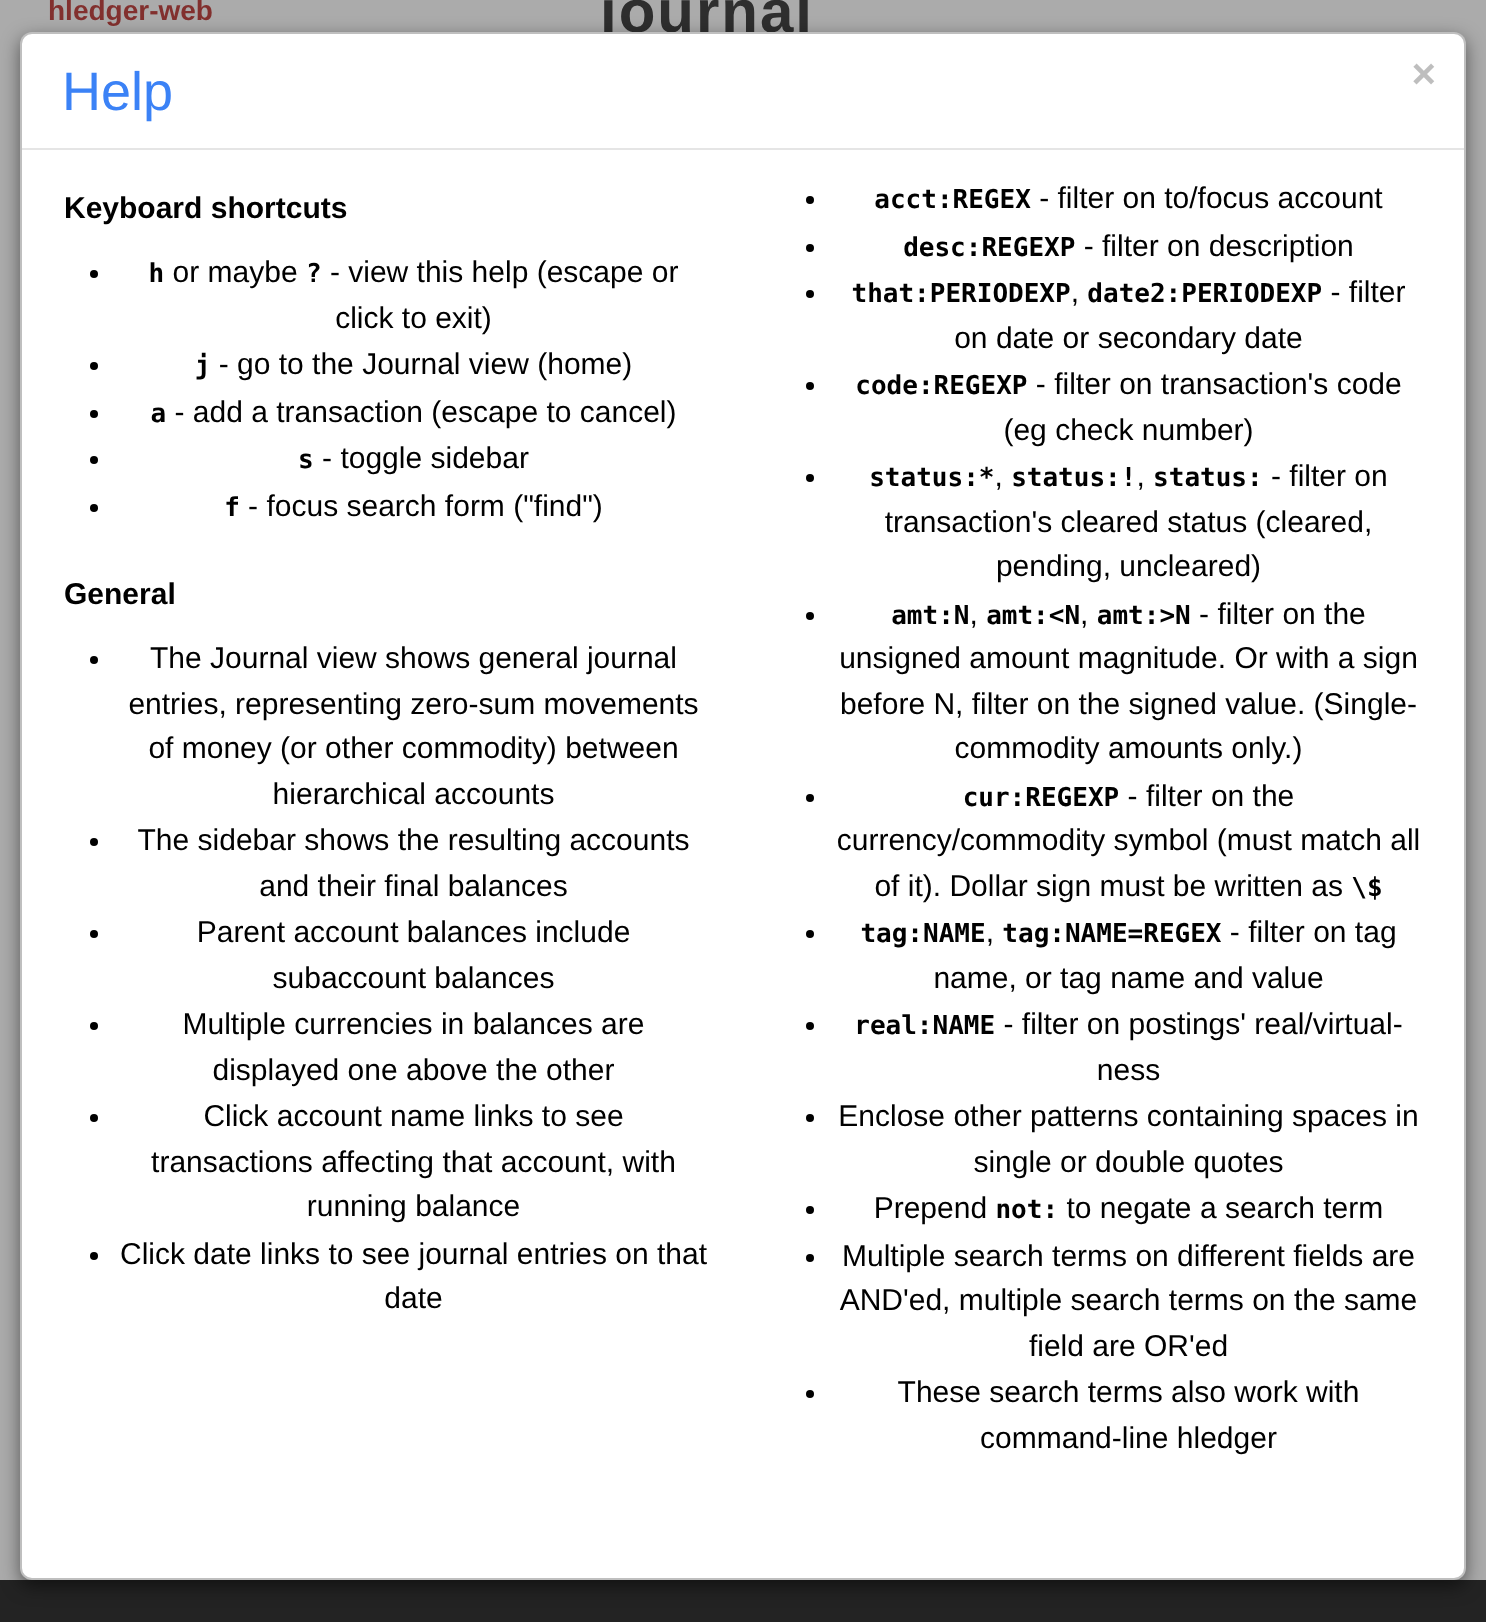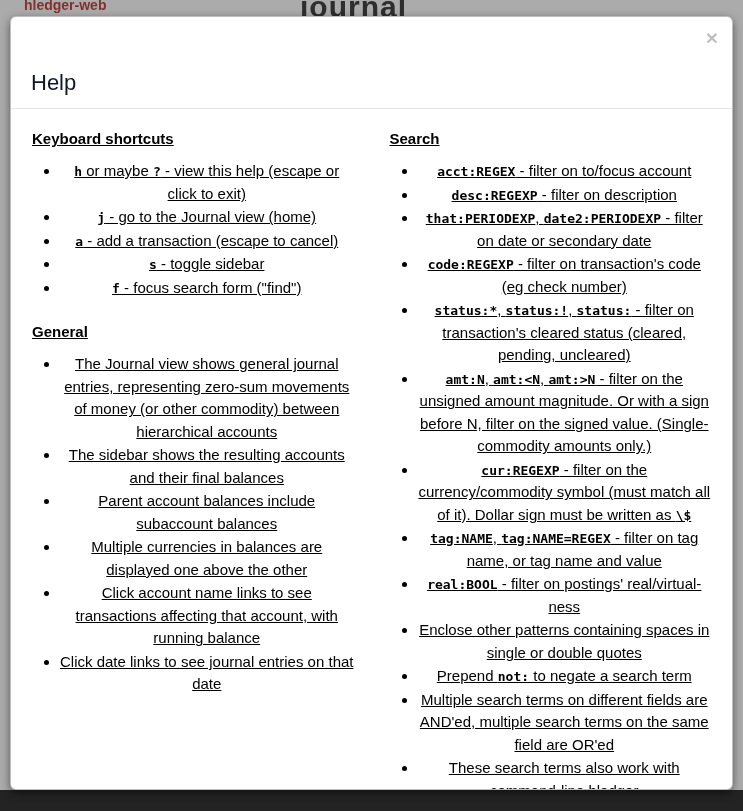--- a/index.html
+++ b/index.html
@@ -39,33 +39,33 @@
     border-radius: 6px;
     box-shadow: 0 3px 9px rgba(0,0,0,0.5);
     overflow: hidden;
   }
   .modal-header {
     padding: 13px 16px 12px 20px;
     border-bottom: 1px solid #e5e5e5;
     position: relative;
   }
   .modal-title {
-    font-size: 22px; font-weight: 500; color: #0f172a; line-height: 1.2; margin-top: 40px;
+    font-size: 27px; font-weight: 500; color: #3b82f6; line-height: 1.2;
   }
   .modal-close {
     position: absolute; top: 10px; right: 14px;
     font-size: 21px; font-weight: bold; line-height: 1;
     color: #000; opacity: 0.25; cursor: pointer;
     font-family: "Liberation Sans", sans-serif;
   }
   .modal-body {
     padding: 14px 21px 10px 21px;
     display: flex; gap: 36px;
   }
-  .col { flex: 1 1 0; min-width: 0; text-decoration: underline; }
+  .col { flex: 1 1 0; min-width: 0; }
 
   .section-heading {
     font-size: 15px; font-weight: bold; color: #000;
     margin: 24px 0 13px 0;
   }
   .col .section-heading:first-child { margin-top: 7px; }
 
   ul.help-list {
     margin: 0 0 10px 0;
     padding-left: 28px;
@@ -111,31 +111,30 @@
         <ul class="help-list">
           <li><span class="txt">The Journal view shows general journal entries, representing zero-sum movements of money (or other commodity) between hierarchical accounts</span></li>
           <li><span class="txt">The sidebar shows the resulting accounts and their final balances</span></li>
           <li><span class="txt">Parent account balances include subaccount balances</span></li>
           <li><span class="txt">Multiple currencies in balances are displayed one above the other</span></li>
           <li><span class="txt">Click account name links to see transactions affecting that account, with running balance</span></li>
           <li><span class="txt">Click date links to see journal entries on that date</span></li>
         </ul>
       </div>
     <div class="col">
-        <div class="section-heading">Search</div>
         <ul class="help-list">
           <li><span class="code">acct:REGEX</span><span class="txt"> - filter on to/focus account</span></li>
           <li><span class="code">desc:REGEXP</span><span class="txt"> - filter on description</span></li>
           <li><span class="code">that:PERIODEXP</span><span class="txt">, </span><span class="code">date2:PERIODEXP</span><span class="txt"> - filter on date or secondary date</span></li>
           <li><span class="code">code:REGEXP</span><span class="txt"> - filter on transaction's code (eg check number)</span></li>
           <li><span class="code">status:*</span><span class="txt">, </span><span class="code">status:!</span><span class="txt">, </span><span class="code">status:</span><span class="txt"> - filter on transaction's cleared status (cleared, pending, uncleared)</span></li>
           <li><span class="code">amt:N</span><span class="txt">, </span><span class="code">amt:&lt;N</span><span class="txt">, </span><span class="code">amt:&gt;N</span><span class="txt"> - filter on the unsigned amount magnitude. Or with a sign before N, filter on the signed value. (Single-commodity amounts only.)</span></li>
           <li><span class="code">cur:REGEXP</span><span class="txt"> - filter on the currency/commodity symbol (must match all of it). Dollar sign must be written as </span><span class="code">\$</span></li>
           <li><span class="code">tag:NAME</span><span class="txt">, </span><span class="code">tag:NAME=REGEX</span><span class="txt"> - filter on tag name, or tag name and value</span></li>
-          <li><span class="code">real:BOOL</span><span class="txt"> - filter on postings' real/virtual-ness</span></li>
+          <li><span class="code">real:NAME</span><span class="txt"> - filter on postings' real/virtual-ness</span></li>
           <li><span class="txt">Enclose other patterns containing spaces in single or double quotes</span></li>
           <li><span class="txt">Prepend </span><span class="code">not:</span><span class="txt"> to negate a search term</span></li>
           <li><span class="txt">Multiple search terms on different fields are AND'ed, multiple search terms on the same field are OR'ed</span></li>
           <li><span class="txt">These search terms also work with command-line hledger</span></li>
         </ul>
       </div>
   </div>
 </div>
 
 </body></html>

